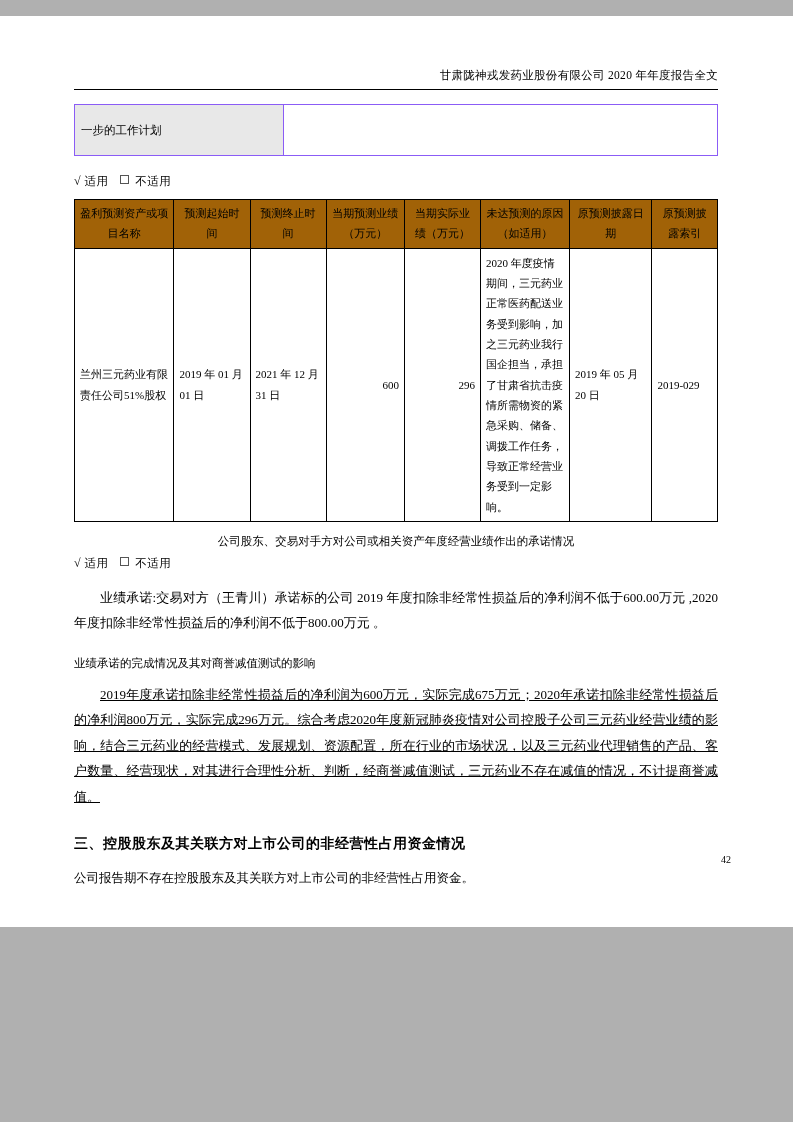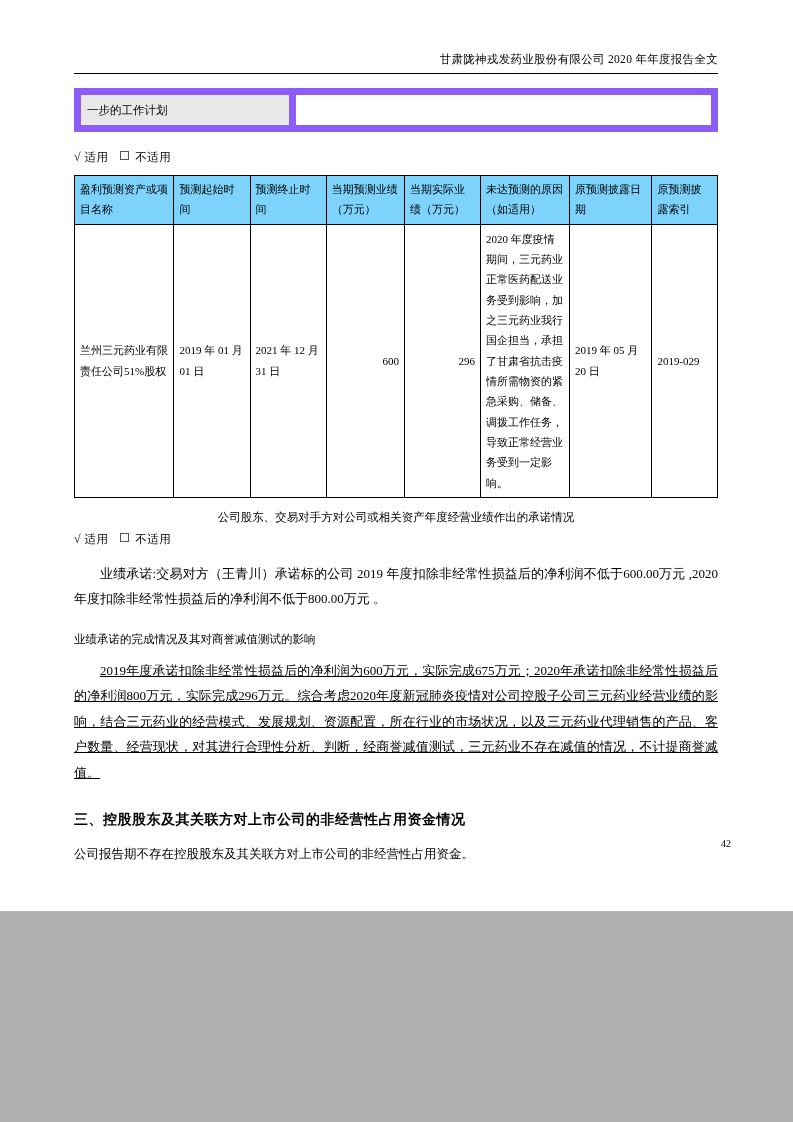--- a/index.html
+++ b/index.html
@@ -4,21 +4,21 @@
 <style>
   html, body {
     margin: 0;
     padding: 0;
     background: #b0b0b0;
   }
   .page {
     width: 793px;
     height: 911px;
     background: #ffffff;
-    margin: 0 auto;
+    margin: 16px auto;
     position: relative;
     box-sizing: border-box;
     font-family: "Liberation Serif", "DejaVu Serif", serif;
     color: #000000;
     overflow: hidden;
   }
   .content {
     position: absolute;
     left: 74px;
     top: 0;
@@ -36,24 +36,24 @@
     margin-top: 6px;
   }
   
   .top-table {
     margin-top: 14px;
     border-collapse: collapse;
     width: 100%;
     table-layout: fixed;
   }
   .top-table td {
-    border: 7px solid #8b5cf6;
+    border: 1px solid #8b5cf6;
     height: 24px;
     font-size: 11.5px;
-    padding: 3px 6px;
+    padding: 13px 6px;
     vertical-align: middle;
   }
   .top-table td.shaded {
     background: #e8e8e8;
     width: 196px;
   }
   h2.section-title {
     font-size: 13.5px;
     font-weight: bold;
     margin: 24px 0 0 0;
@@ -85,23 +85,23 @@
     font-size: 11px;
   }
   .data-table th, .data-table td {
     border: 1px solid #000;
     padding: 4px 5px;
     vertical-align: top;
     line-height: 1.85;
     font-weight: normal;
   }
   .data-table th {
-    text-align: left;
-    vertical-align: middle;
-    background: #7dd3fc;
+    text-align: center;
+    vertical-align: middle;
+    background: #a16207;
     line-height: 1.8;
   }
   .data-table td.num {
     text-align: right;
     vertical-align: middle;
   }
   .data-table td.mid {
     vertical-align: middle;
   }
   .note-line {

